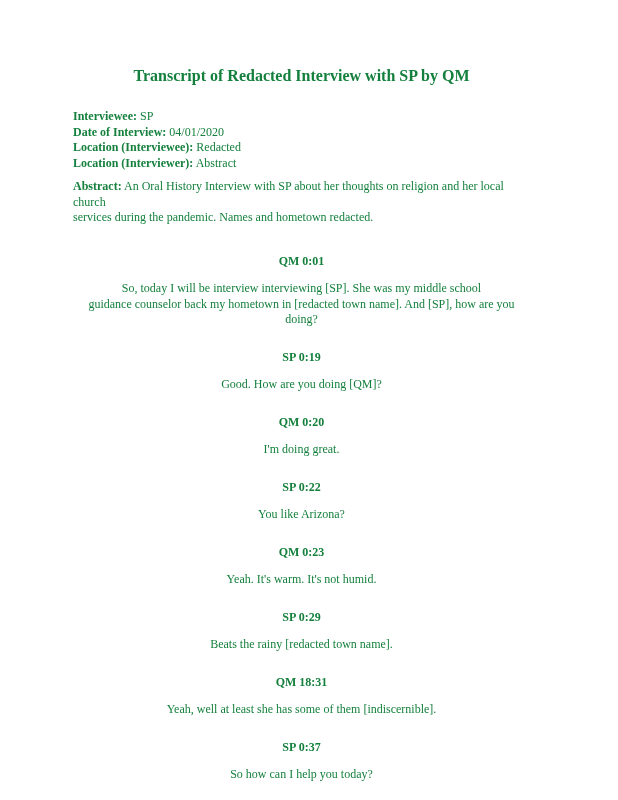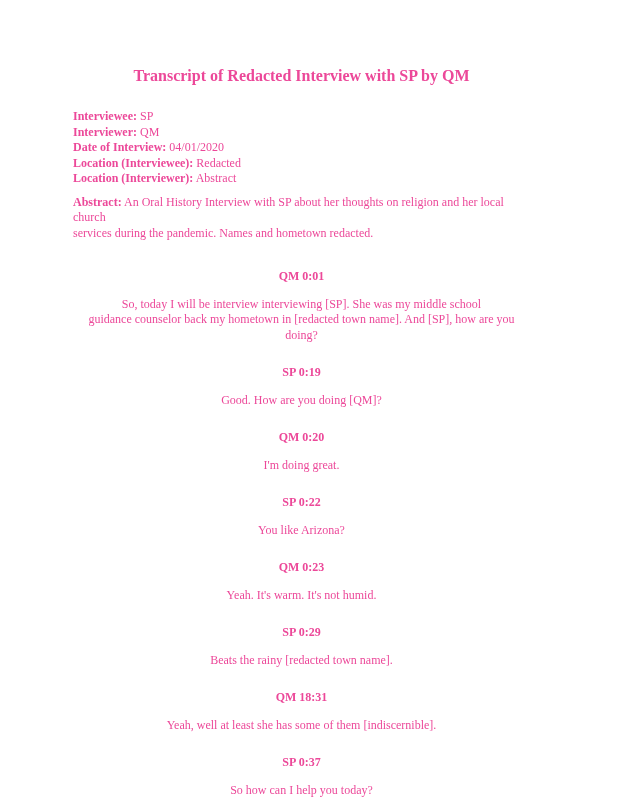--- a/index.html
+++ b/index.html
@@ -1,21 +1,21 @@
 <!DOCTYPE html>
 <html><head>
 <meta charset="utf-8">
 <style>
   html, body { margin: 0; padding: 0; background: #ffffff; }
   .page {
     position: relative;
     width: 618px;
     height: 800px;
     background: #ffffff;
-    color: #ec4899;
+    color: #15803d;
     font-family: "Liberation Serif", "DejaVu Serif", serif;
     font-size: 12px;
     line-height: 15.5px;
     box-sizing: border-box;
     padding: 66px 88px 0 73px;
     overflow: hidden;
   }
   .title {
     font-size: 16px;
     font-weight: bold;
@@ -35,21 +35,20 @@
 </style>
 </head>
 <body>
 
 <div class="page">
 
   <h1 class="title">Transcript of Redacted Interview with SP by QM</h1>
 
   <div class="meta">
     <p class="meta-line"><b>Interviewee:</b> <span>SP</span></p>
-    <p class="meta-line"><b>Interviewer:</b> <span>QM</span></p>
     <p class="meta-line"><b>Date of Interview:</b> <span>04/01/2020</span></p>
     <p class="meta-line"><b>Location (Interviewee):</b> <span>Redacted</span></p>
     <p class="meta-line"><b>Location (Interviewer):</b> <span>Abstract</span></p>
   </div>
 
   <p class="abstract"><b>Abstract:</b> <span class="preline">An Oral History Interview with SP about her thoughts on religion and her local church
 services during the pandemic. Names and hometown redacted.</span></p>
 
   <div class="dialogue">
 

